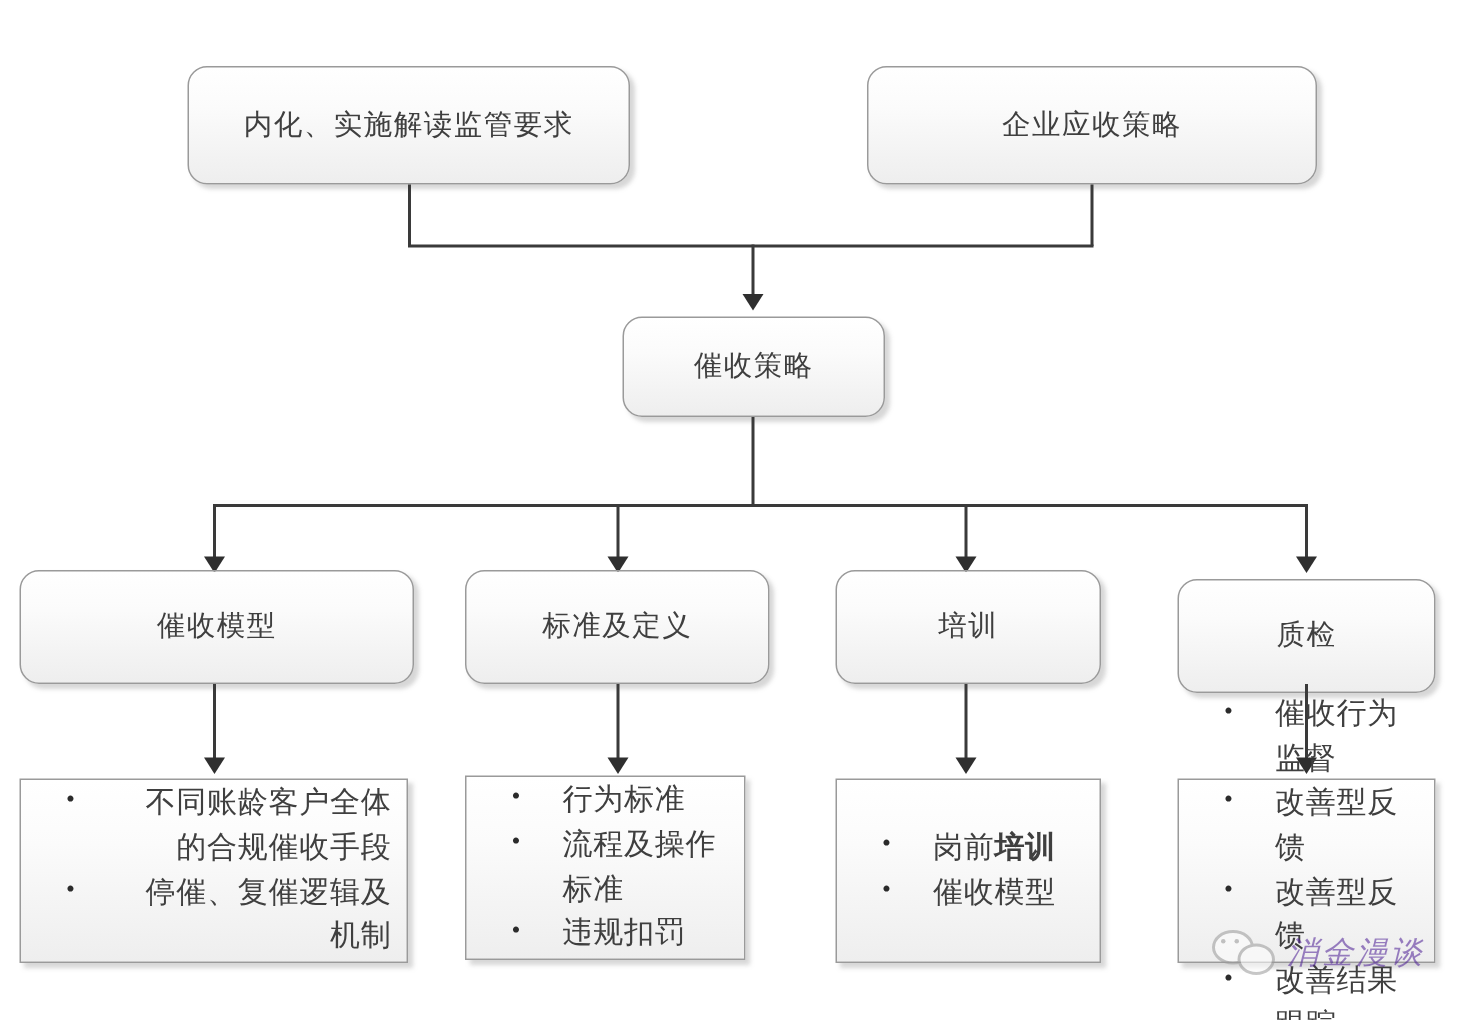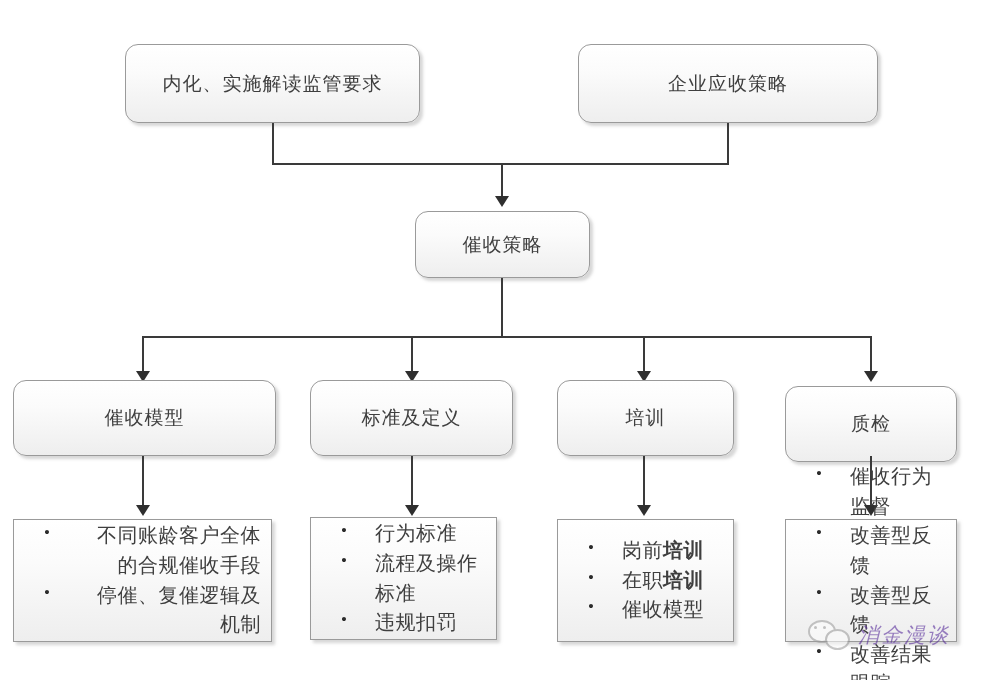--- a/index.html
+++ b/index.html
@@ -214,23 +214,20 @@
       </li>
     </ul>
   </div>
 
   <div class="node listbox" style="left:557px; top:519px; width:177px; height:123px;">
     <ul>
       <li>
         <span>岗前</span><span class="em">培训</span>
       </li>
       <li>
-        <span>在职</span><span class="em">培训</span>
-      </li>
-      <li>
         <span>催收模型</span>
       </li>
     </ul>
   </div>
 
   <div class="node listbox" style="left:785px; top:519px; width:172px; height:123px;">
     <ul>
       <li>
         <span>催收行为监督</span>
       </li>

